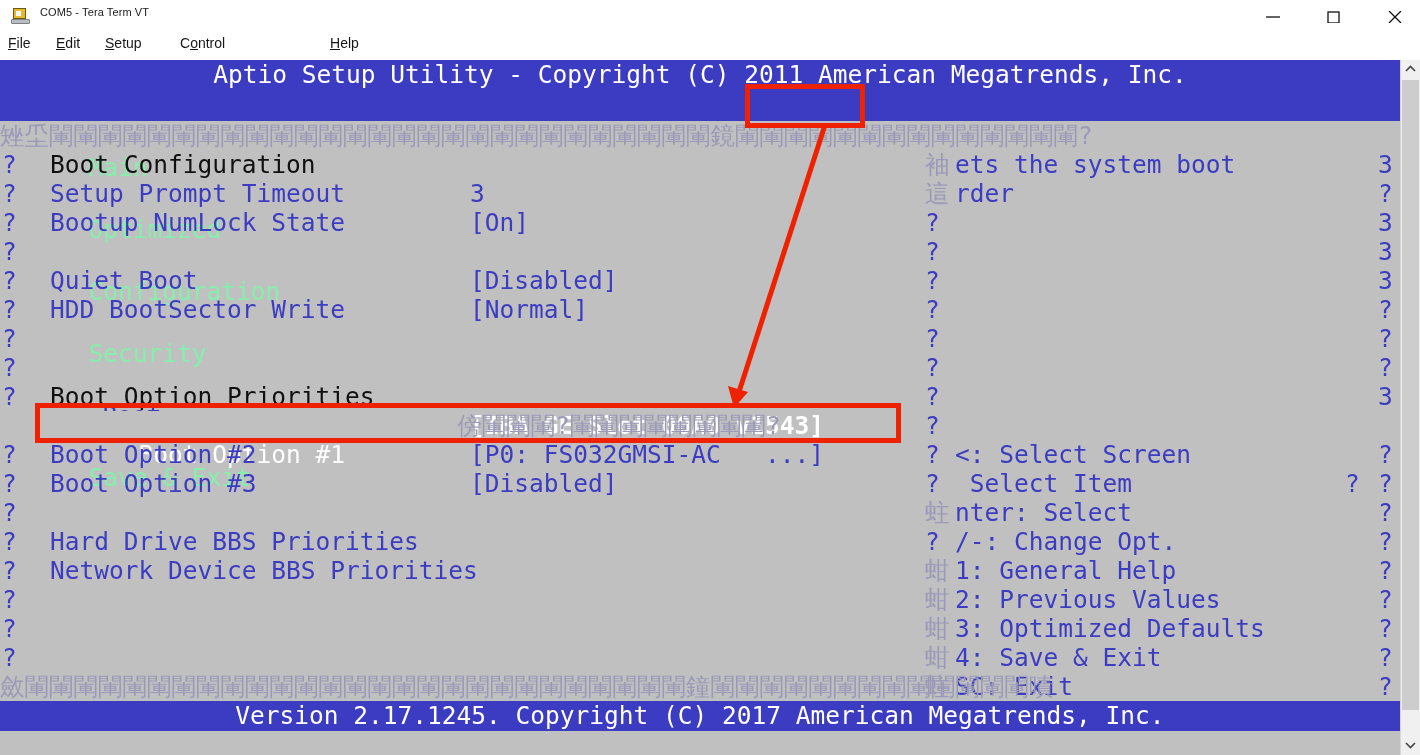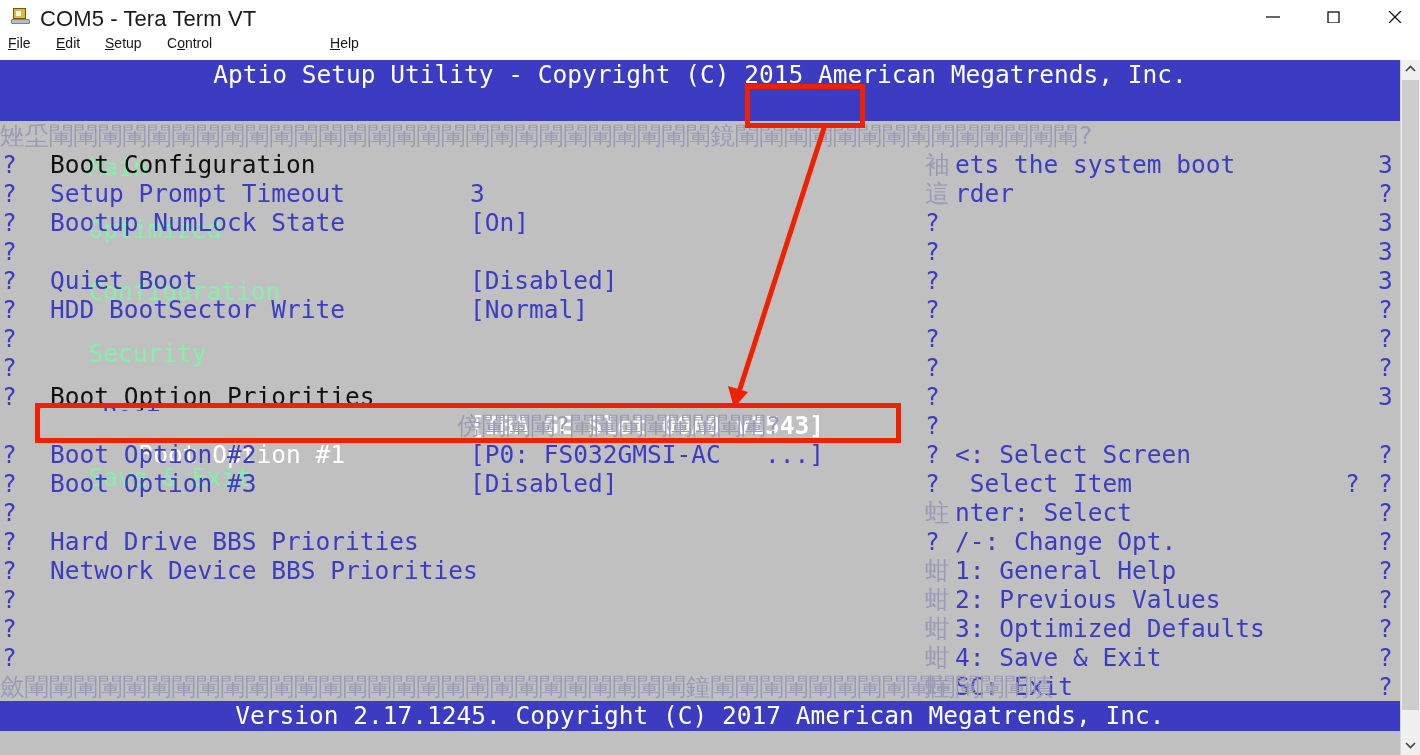--- a/index.html
+++ b/index.html
@@ -53,21 +53,21 @@
     left: 0px; top: 11px;
     width: 19px; height: 5px;
     background: #b9bcc0;
     border: 1px solid #7d8085;
     box-sizing: border-box;
     border-radius: 1px;
   }
   .title-text {
     position: absolute;
     left: 40px; top: 6px;
-    font-size: 22px;
+    font-size: 11px;
     color: #1a1a1a;
     font-family: "Liberation Sans", sans-serif;
     letter-spacing: 0.1px;
     white-space: nowrap;
   }
 
   .winbtn {
     position: absolute;
     top: 0;
     width: 46px; height: 33px;
@@ -214,28 +214,28 @@
           <line x1="2" y1="0" x2="14" y2="12" stroke="#111" stroke-width="1.3"></line>
           <line x1="14" y1="0" x2="2" y2="12" stroke="#111" stroke-width="1.3"></line>
         </svg>
     </div>
   </div>
 
   <div class="menubar">
     <div class="menuitem" id="menu-0" style="left:8px;"><u>F</u>ile</div>
     <div class="menuitem" id="menu-1" style="left:56px;"><u>E</u>dit</div>
     <div class="menuitem" id="menu-2" style="left:105px;"><u>S</u>etup</div>
-    <div class="menuitem" id="menu-3" style="left:167px;">C<u>o</u>ntrol</div>
+    <div class="menuitem" id="menu-3" style="left:180px;">C<u>o</u>ntrol</div>
     <div class="menuitem" id="menu-4" style="left:250px;margin-top:38px;"><u>W</u>indow</div>
     <div class="menuitem" id="menu-5" style="left:330px;"><u>H</u>elp</div>
   </div>
 
   <div class="terminal">
 
-    <div class="ln bluebar" style="top:0px; height:30px; line-height:30px; text-align:center;">Aptio Setup Utility - Copyright (C) 2015 American Megatrends, Inc.</div>
+    <div class="ln bluebar" style="top:0px; height:30px; line-height:30px; text-align:center;">Aptio Setup Utility - Copyright (C) 2011 American Megatrends, Inc.</div>
 
     <div class="tabrow" style="top:30px;">
       <span style="display:inline-block; width:60px;"></span>
       <span class="tab">Main</span>
       <span style="display:inline-block; width:26px;"></span>
       <span class="tab">Optimized</span>
       <span style="display:inline-block; width:26px;"></span>
       <span class="tab">Configuration</span>
       <span style="display:inline-block; width:26px;"></span>
       <span class="tab">Security</span>

